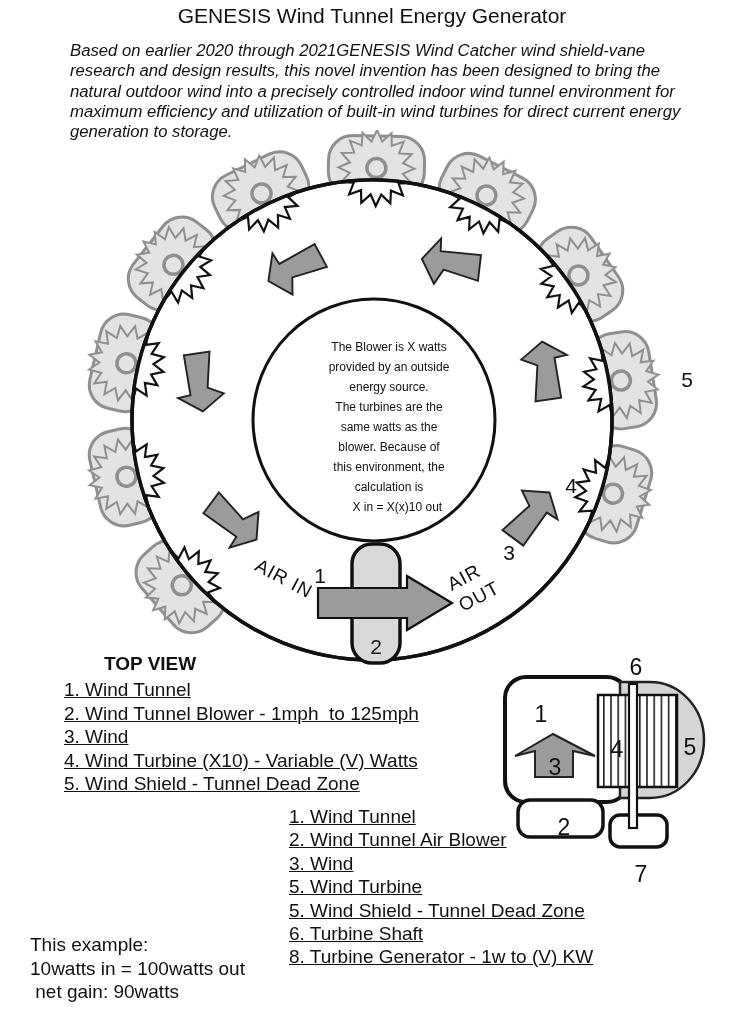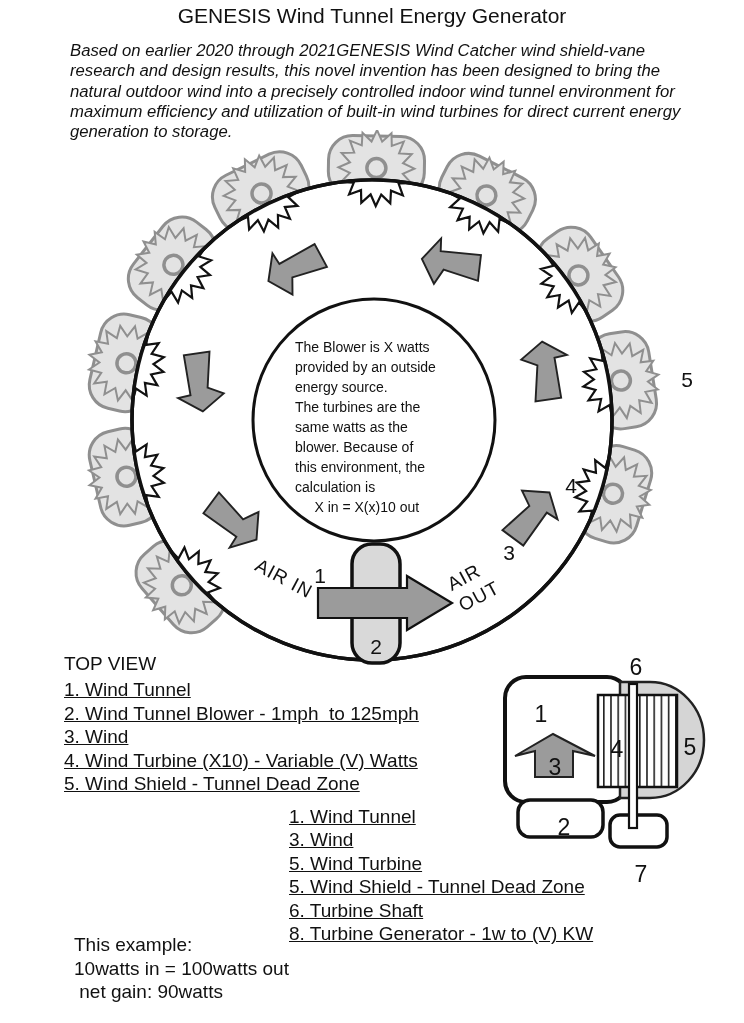--- a/index.html
+++ b/index.html
@@ -2,28 +2,28 @@
 <html style="--ink: #111111; --shield_fill: #e3e3e3; --shield_stroke: #8f8f8f; --arrow_fill: #9b9b9b; --arrow_stroke: #222222; --blower_fill: #d9d9d9; --dome_fill: #d5d5d5;"><head>
 <meta charset="utf-8">
 <style>
   html,body{margin:0;padding:0;background:#fff;}
   .page{position:relative;width:744px;height:1023px;background:#fff;overflow:hidden;
         font-family:"Liberation Sans","DejaVu Sans",sans-serif;color:#111;}
   .title{position:absolute;top:4px;left:0;width:744px;text-align:center;font-size:21px;font-weight:400;}
   .intro{position:absolute;top:41px;left:70px;width:618px;font-size:16.7px;line-height:20.3px;font-style:italic;}
   #topview-svg{position:absolute;left:0;top:130px;width:744px;height:540px;}
   #sideview-svg{position:absolute;left:495px;top:650px;width:249px;height:240px;}
-  .center-note{position:absolute;left:295px;top:337px;width:188px;font-size:14px;line-height:20px;white-space:pre-wrap;}
+  .center-note{position:absolute;left:295px;top:337px;width:188px;font-size:12px;line-height:20px;white-space:pre-wrap;text-align:center;}
   .legend{position:absolute;font-size:19px;line-height:23.4px;}
-  .legend .hd{font-weight:normal;margin-bottom:3px;}
+  .legend .hd{font-weight:bold;margin-bottom:3px;margin-left:40px;}
   .legend .it{white-space:pre;text-decoration:underline;}
   .tv-legend{left:64px;top:652px;}
   .sv-legend{left:289px;top:805px;}
   .inventor{position:absolute;left:30px;top:843px;font-size:19px;line-height:23.5px;white-space:pre-wrap;}
-  .example{position:absolute;left:30px;top:933px;font-size:19px;line-height:23.5px;white-space:pre-wrap;margin-left:44px;}
+  .example{position:absolute;left:30px;top:933px;font-size:19px;line-height:23.5px;white-space:pre-wrap;}
   svg{font-family:inherit;}
   svg text{fill:#111;}
   .callout{font-size:21px;text-anchor:middle;}
   .sv-callout{font-size:23px;text-anchor:middle;}
   .airlabel{font-size:19px;text-anchor:middle;letter-spacing:1px;}
   .air-arrow{fill:var(--arrow_fill,#9b9b9b);stroke:var(--ink,#111);stroke-width:2.2px;stroke-linejoin:miter;}
   .sv-arrow{fill:var(--arrow_fill,#9b9b9b);stroke:#222;stroke-width:2px;}
   .blower{fill:var(--blower_fill,#d9d9d9);stroke:var(--ink,#111);stroke-width:3.5px;}
   .dome{fill:var(--dome_fill,#d5d5d5);stroke:#222;stroke-width:2.5px;}
   .wall{fill:#fff;stroke:var(--ink,#111);}
@@ -197,20 +197,21 @@
     <text class="sv-callout" x="69" y="185">2</text>
     <text class="sv-callout" x="60" y="125">3</text>
     <text class="sv-callout" x="122" y="107">4</text>
     <text class="sv-callout" x="195" y="105">5</text>
     <text class="sv-callout" x="141" y="25">6</text>
     <text class="sv-callout" x="146" y="232">7</text>
   </svg>
 
   <div class="legend sv-legend">
     <div class="it">1. Wind Tunnel</div>
+    <div class="it">2. Wind Tunnel Air Blower</div>
     <div class="it">3. Wind</div>
     <div class="it">5. Wind Turbine</div>
     <div class="it">5. Wind Shield - Tunnel Dead Zone</div>
     <div class="it">6. Turbine Shaft</div>
     <div class="it">8. Turbine Generator - 1w to (V) KW</div>
   </div>
 
   <div class="example">This example:
 10watts in = 100watts out
  net gain: 90watts</div>

